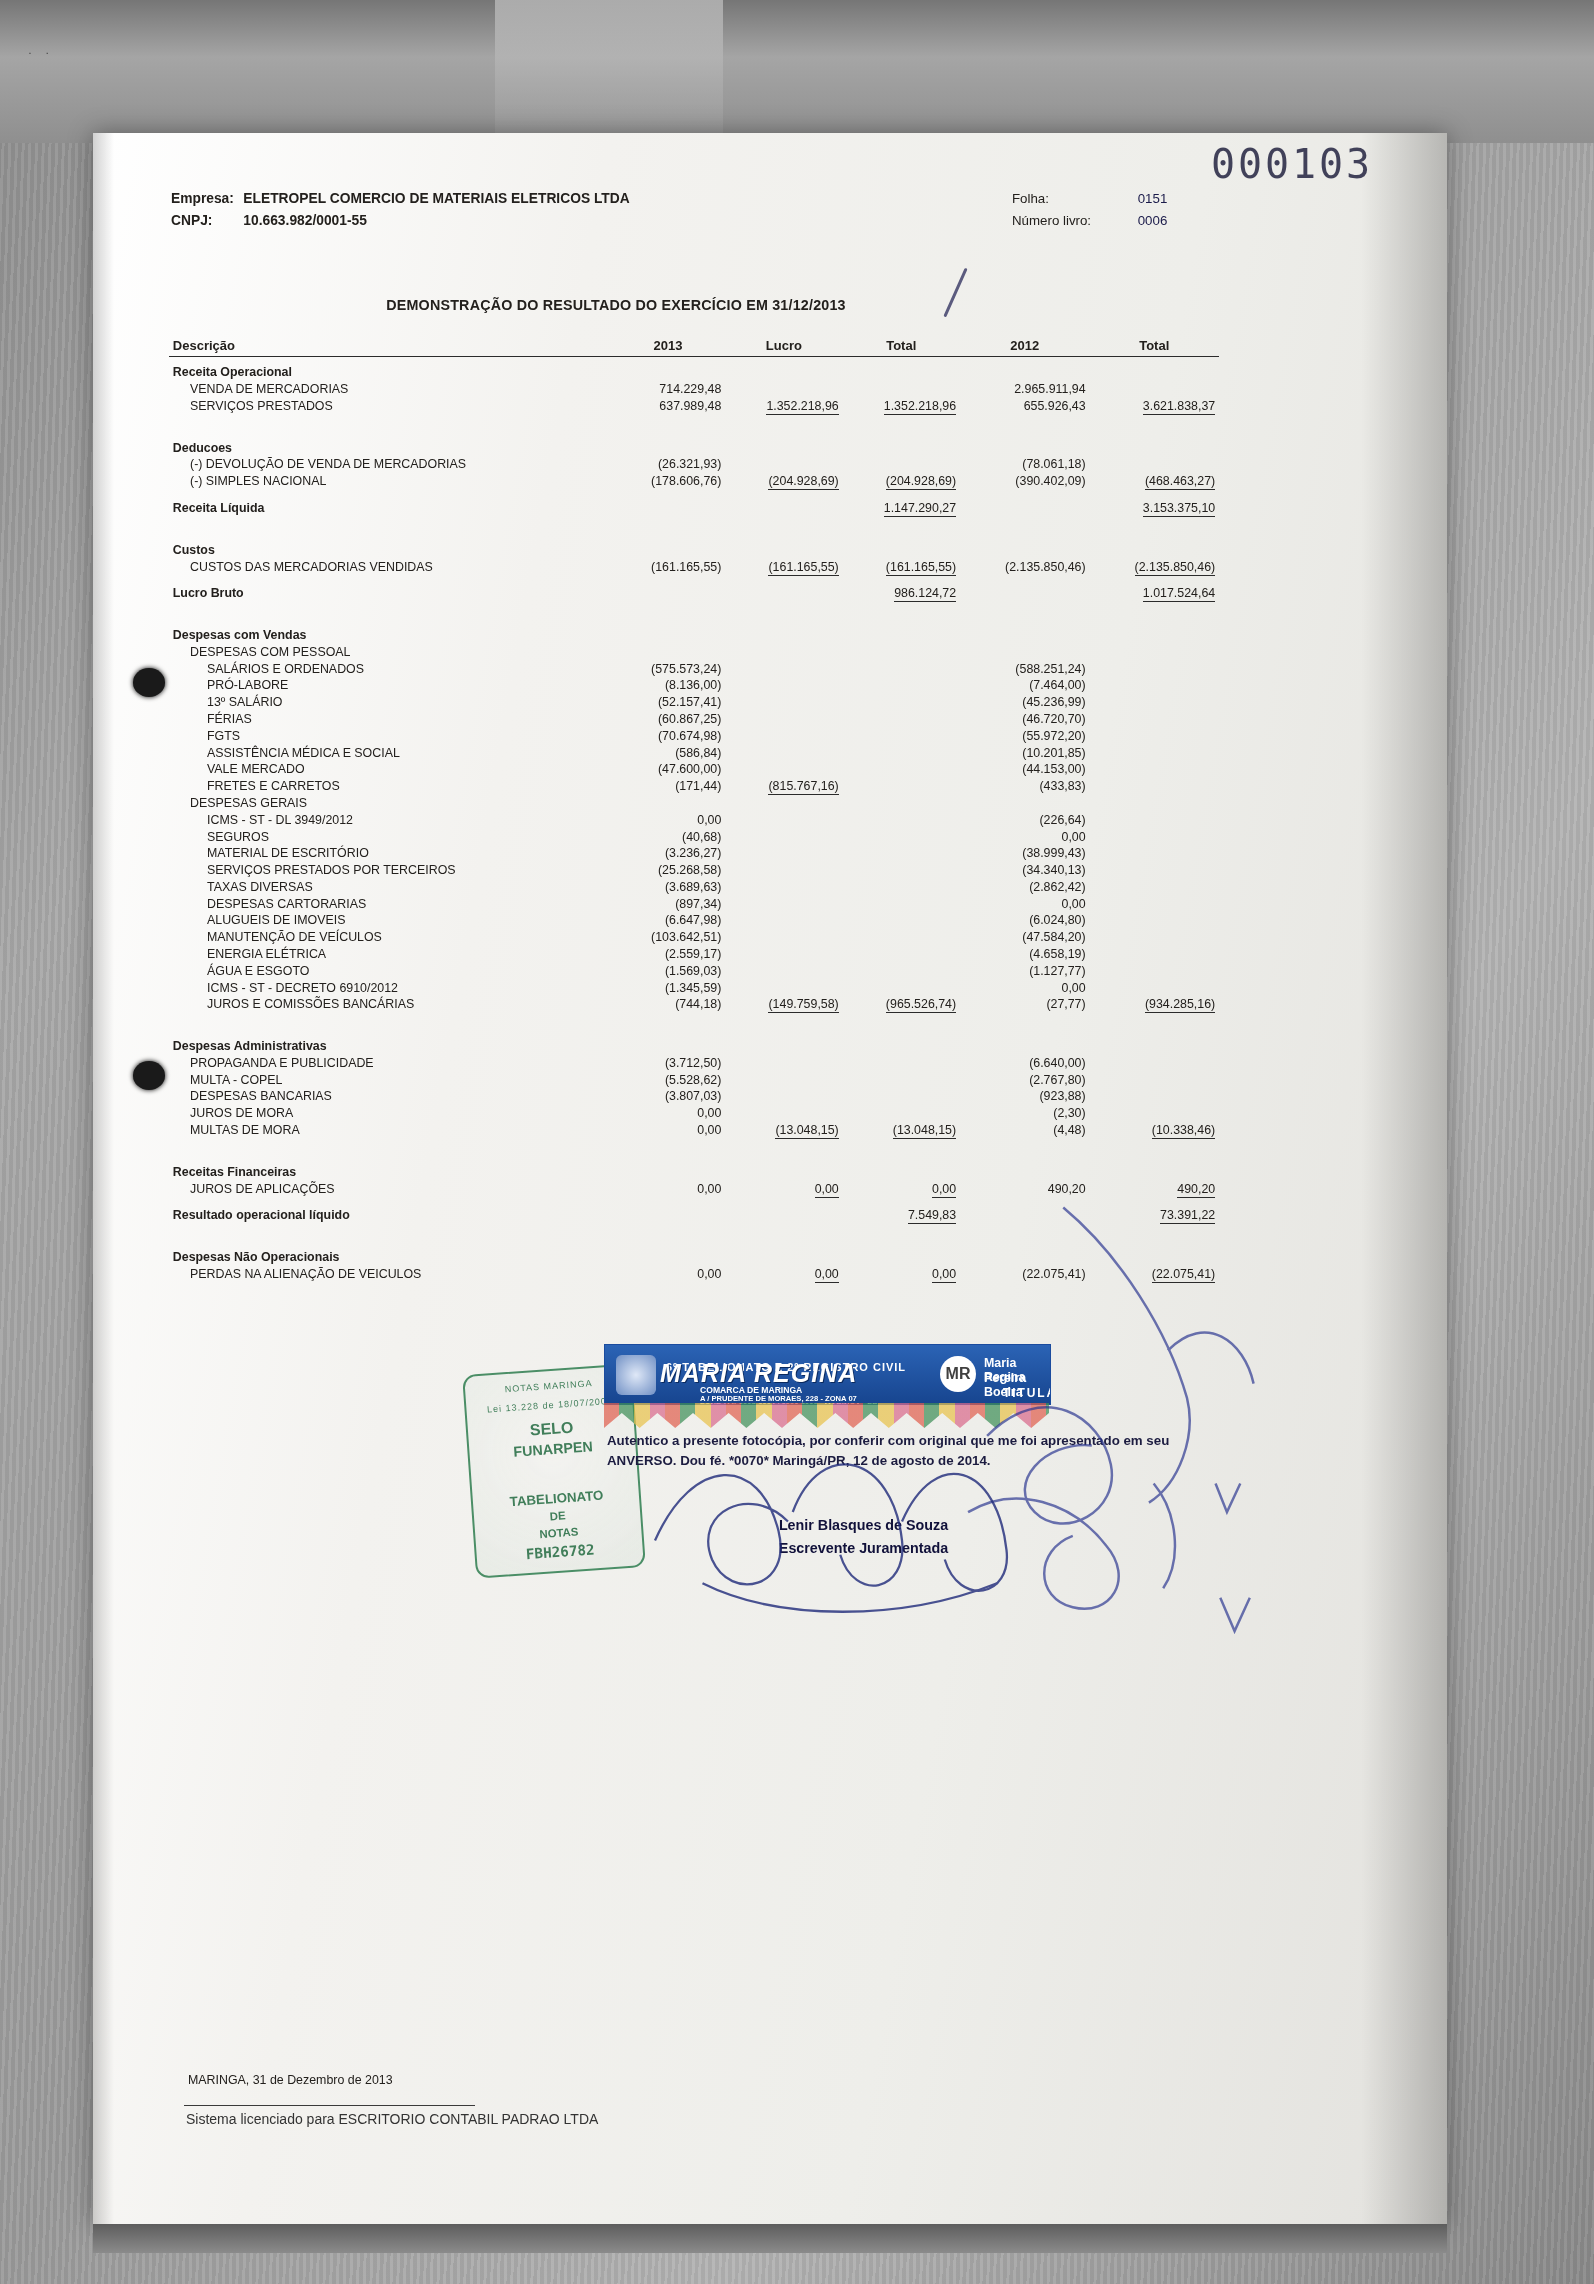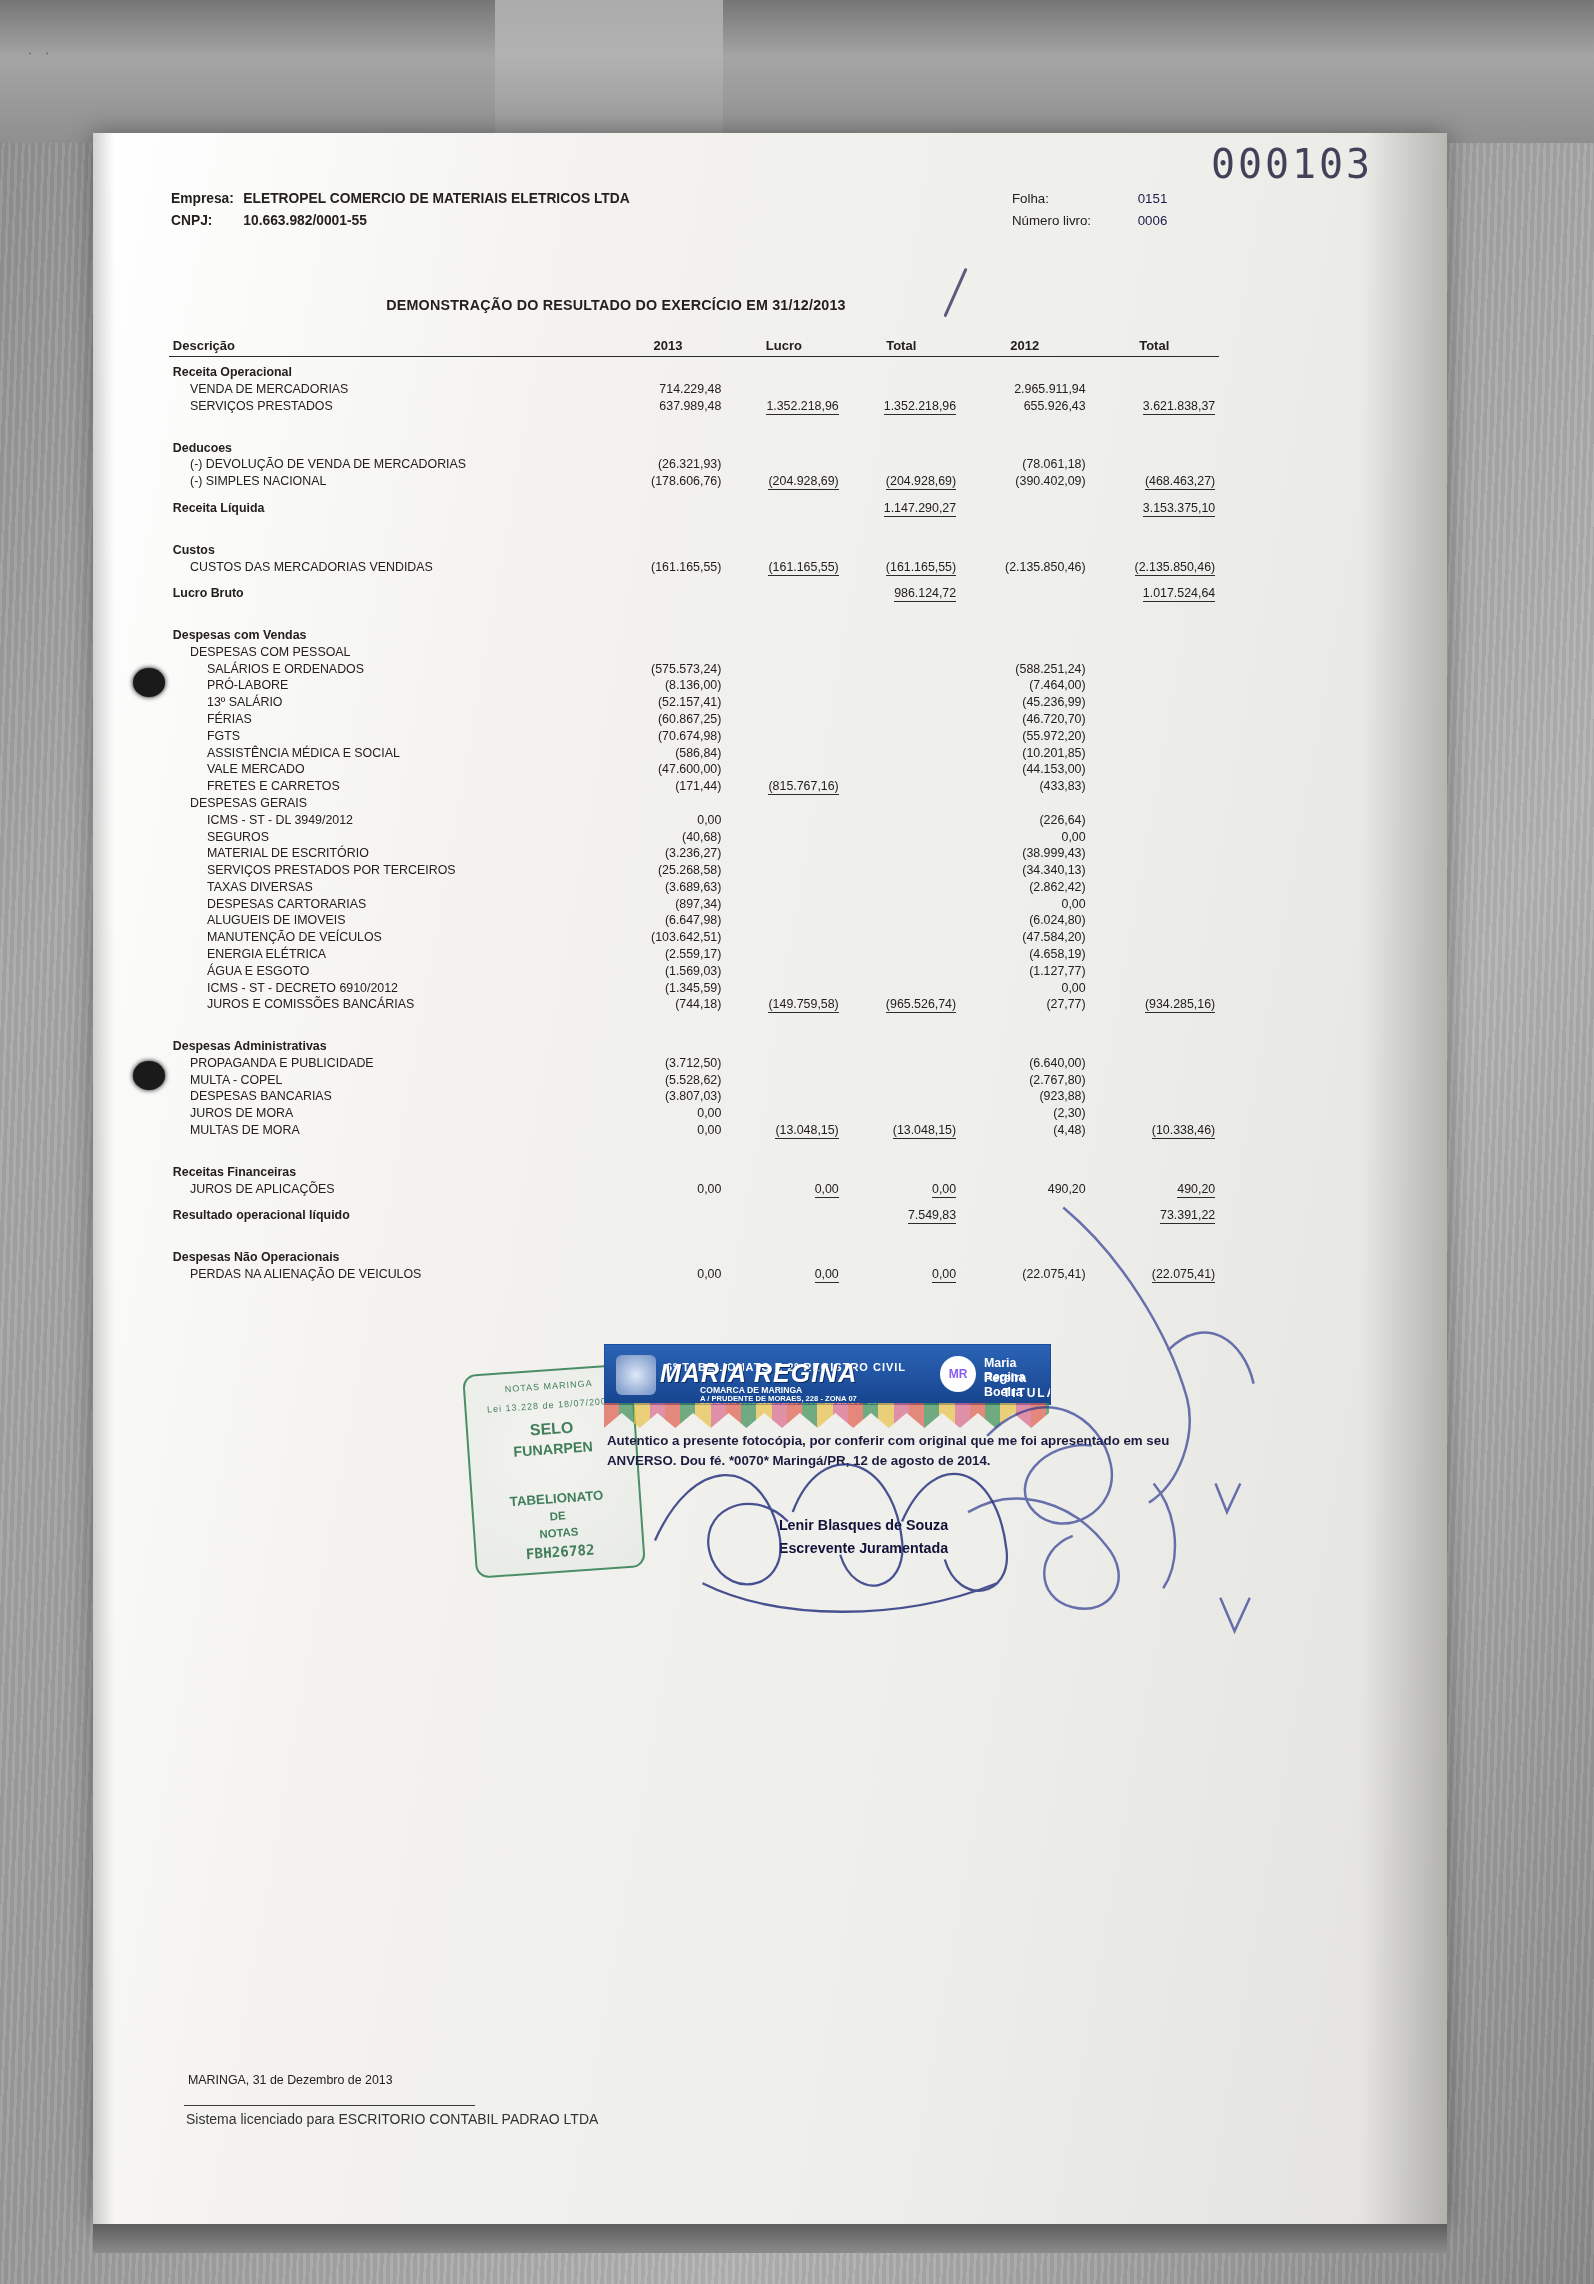--- a/index.html
+++ b/index.html
@@ -60,21 +60,21 @@
         background:linear-gradient(180deg,#2b63b5,#17458f);border:1.9px solid #1b4c9e;
         color:#fff;font-weight:bold;overflow:hidden;}
   .bluestamp .line1{position:absolute;left:61px;top:16px;font-size:11px;letter-spacing:1px;}
   .bluestamp .big{position:absolute;left:55px;top:14.3px;font-size:25px;font-style:italic;
         letter-spacing:1px;text-shadow:1px 1px 0 #0b2a5e;}
   .bluestamp .line3{position:absolute;left:95px;top:40px;font-size:8.6px;}
   .bluestamp .line4{position:absolute;left:95px;top:49px;font-size:7.6px;}
   .bluestamp .crest{position:absolute;left:11.4px;top:9.5px;width:40px;height:40px;border-radius:5.7px;
         background:radial-gradient(circle,#dfe8f7,#6f8fc4);}
   .bluestamp .mr{position:absolute;left:335px;top:11.4px;width:36px;height:36px;border-radius:50%;
-        background:#fff;color:#8b5cf6;font-size:12px;text-align:center;line-height:36px;}
+        background:#fff;color:#404040;font-size:16px;text-align:center;line-height:36px;}
   .bluestamp .rt1{position:absolute;left:379px;top:11.4px;font-size:12.4px;}
   .bluestamp .rt2{position:absolute;left:379px;top:26px;font-size:12.4px;}
   .bluestamp .rt3{position:absolute;left:398px;top:41px;font-size:12px;letter-spacing:1.9px;}
   .seal-strip{position:absolute;left:511px;top:1270px;width:445px;height:25px;
         background:repeating-linear-gradient(90deg,#e0604f 0 15px,#3f8f58 15px 30px,#e8c24c 30px 46px,#d96a8c 46px 61px);
         opacity:.72;clip-path:polygon(0 0,100% 0,100% 40%,96% 100%,92% 40%,88% 100%,84% 40%,80% 100%,76% 40%,72% 100%,68% 40%,64% 100%,60% 40%,56% 100%,52% 40%,48% 100%,44% 40%,40% 100%,36% 40%,32% 100%,28% 40%,24% 100%,20% 40%,16% 100%,12% 40%,8% 100%,4% 40%,0 100%);}
   .authtext{position:absolute;left:514px;top:1298px;width:571px;font-size:13.3px;font-weight:bold;
         line-height:20px;color:#1c1c40;}
   .signer{position:absolute;left:628px;top:1381px;font-size:14.3px;font-weight:bold;color:#11113a;
         line-height:23px;text-align:center;width:285px;}

